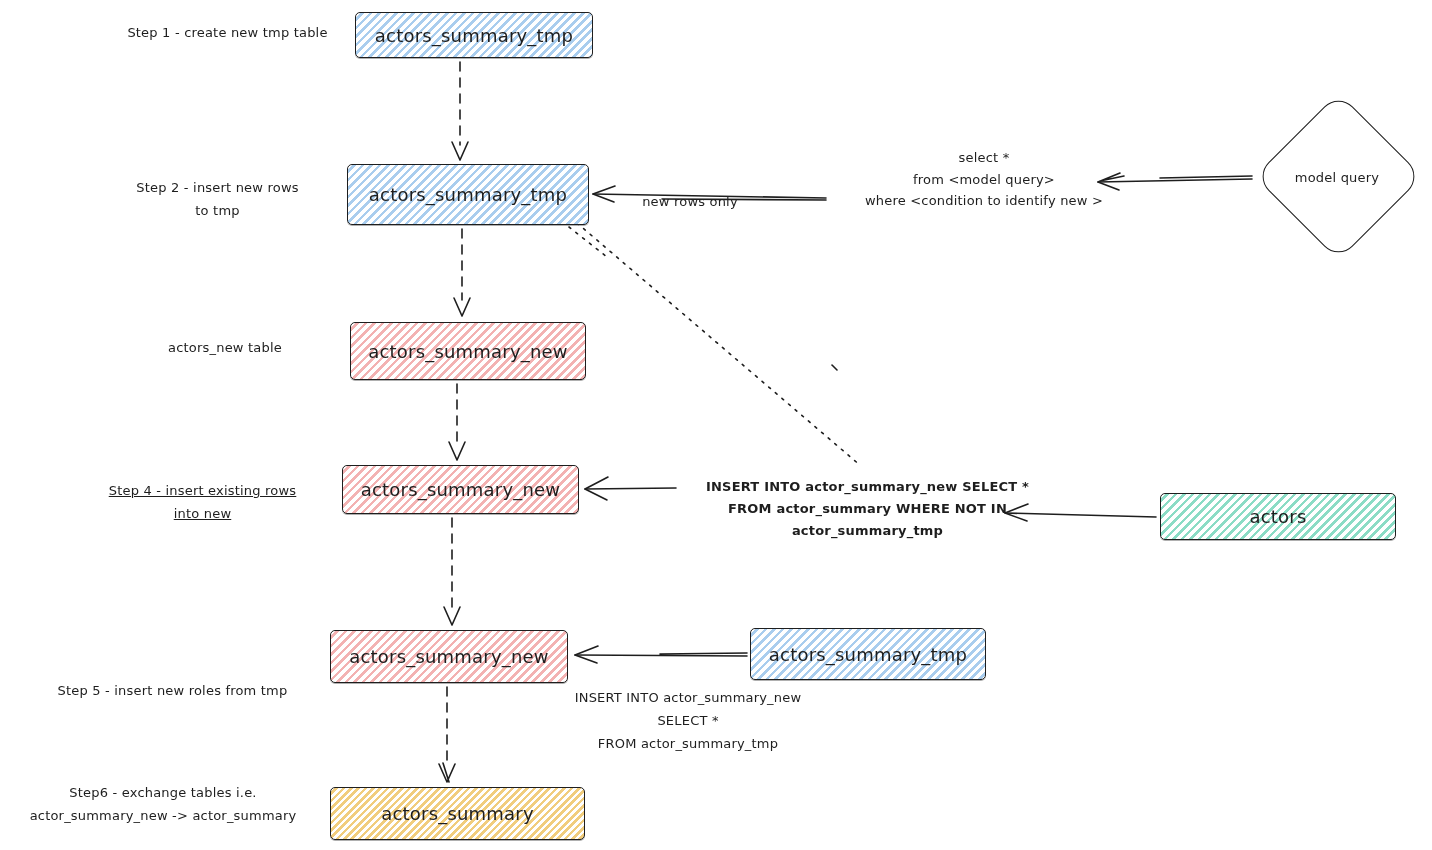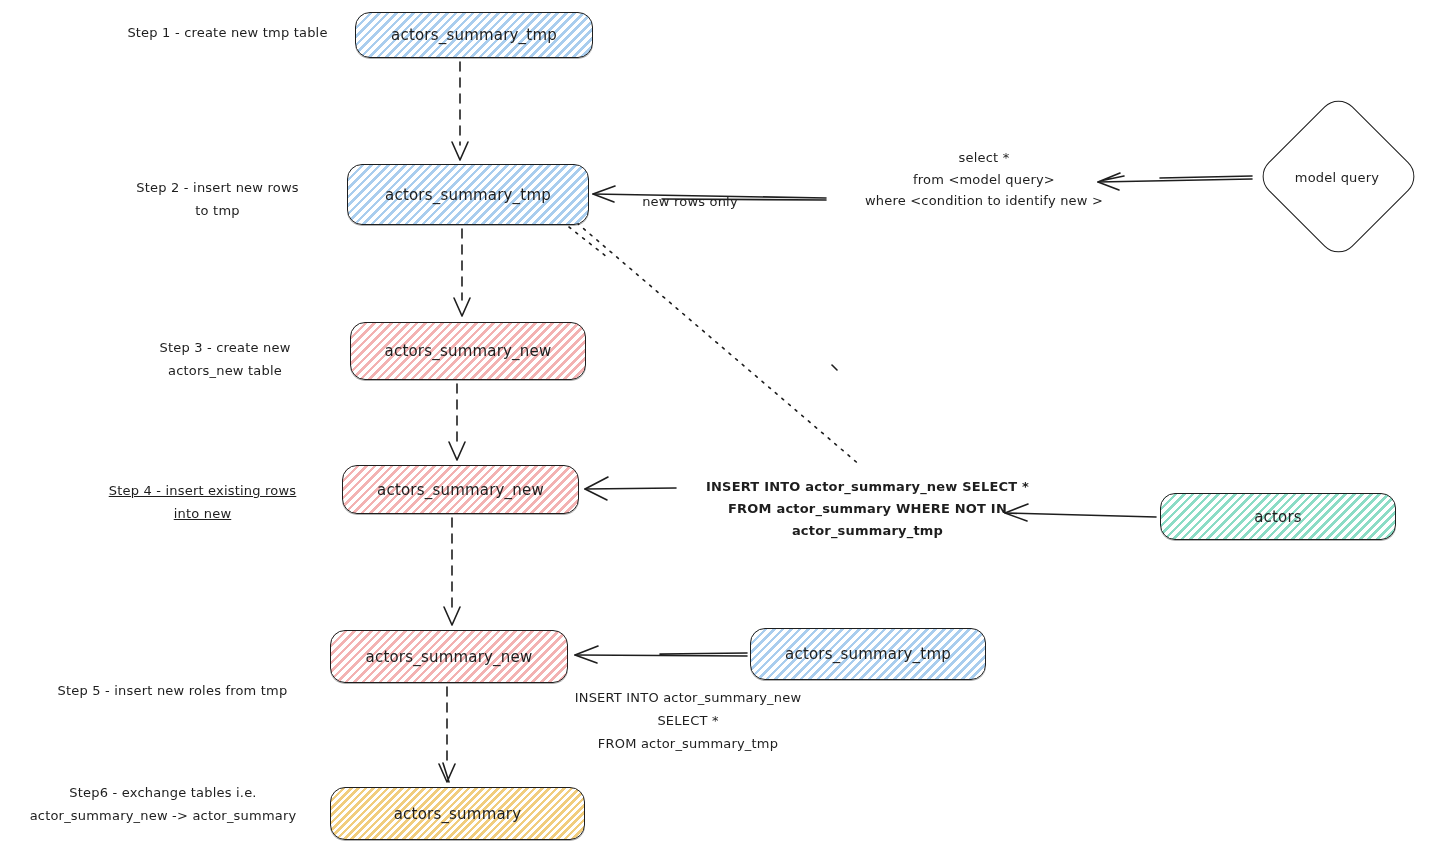--- a/index.html
+++ b/index.html
@@ -1,23 +1,23 @@
 <!DOCTYPE html>
 <html><head>
 <meta charset="utf-8">
 <style>
   html,body{margin:0;padding:0;background:#ffffff;}
   #canvas{
     position:relative;width:1432px;height:850px;background:#ffffff;overflow:hidden;
     font-family:"DejaVu Sans","Liberation Sans",sans-serif;color:#1e1e1e;
   }
   .node{
-    position:absolute;border:1.6px solid #1e1e1e;border-radius:15px;
+    position:absolute;border:1.6px solid #1e1e1e;border-radius:5px;
     display:flex;align-items:center;justify-content:center;
-    font-size:15px;letter-spacing:.2px;box-sizing:border-box;
+    font-size:18px;letter-spacing:.2px;box-sizing:border-box;
     box-shadow:0 1px 0 rgba(30,30,30,.35);
   }
   .hatch-blue  {background:repeating-linear-gradient(135deg,#ffffff 0 3.4px,#a9cdee 3.4px 6px);}
   .hatch-pink  {background:repeating-linear-gradient(135deg,#ffffff 0 3.4px,#f3b2b2 3.4px 6px);}
   .hatch-green {background:repeating-linear-gradient(135deg,#ffffff 0 3.4px,#8bdcc5 3.4px 6px);}
   .hatch-yellow{background:repeating-linear-gradient(135deg,#ffffff 0 2.6px,#f1cd7d 2.6px 5.2px);}
   .diamond{
     position:absolute;width:117px;height:117px;background:#ffffff;
     border:1.8px solid #1e1e1e;border-radius:20px;transform:rotate(45deg);
   }
@@ -66,21 +66,20 @@
   </svg>
 
   <div class="label" style="left:90px;top:21px;width:275px;">
     <span class="ln">Step 1 - create new tmp table</span>
   </div>
   <div class="label" style="left:95px;top:176px;width:245px;">
     <span class="ln">Step 2 - insert new rows</span>
     <span class="ln">to tmp</span>
   </div>
   <div class="label" style="left:110px;top:336px;width:230px;">
-    <span class="ln">Step 3 - create new</span>
     <span class="ln">actors_new table</span>
   </div>
   <div class="label" style="left:75px;top:479px;width:255px;text-decoration:underline;">
     <span class="ln">Step 4 - insert existing rows</span>
     <span class="ln">into new</span>
   </div>
   <div class="label" style="left:25px;top:650px;width:295px;margin-top:29px;">
     <span class="ln">Step 5 - insert new roles from tmp</span>
   </div>
   <div class="label" style="left:2px;top:781px;width:322px;">

